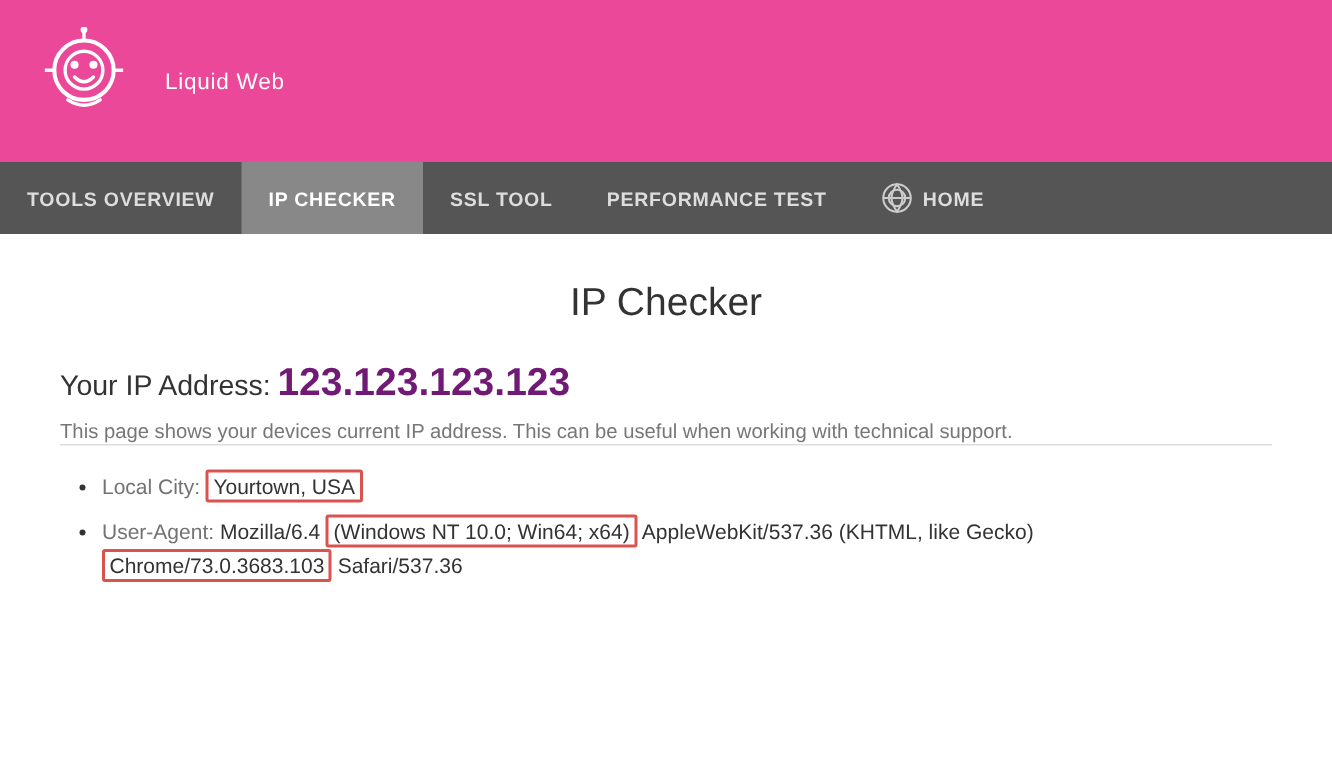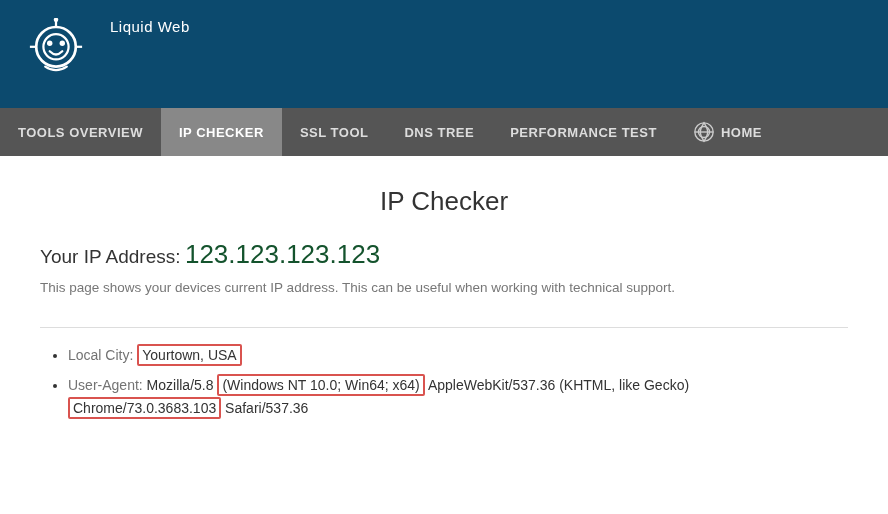--- a/index.html
+++ b/index.html
@@ -1,22 +1,23 @@
 <!DOCTYPE html>
 <html><head>
   <meta charset="utf-8">
   <style>
     * { margin: 0; padding: 0; box-sizing: border-box; }
     body { font-family: Arial, sans-serif; background: #fff; width: 888px; }
 
     
     .header {
-      background: #0c4a6e;
+      background: #ec4899;
       padding: 18px 20px 18px 20px;
       display: flex;
+      align-items: center;
       gap: 18px;
     }
     .logo-icon {
       width: 72px;
       height: 72px;
       flex-shrink: 0;
     }
     .header-text {}
     .header-brand {
       color: #fff;
@@ -80,27 +81,27 @@
     .ip-section {
       margin-bottom: 10px;
     }
     .ip-label {
       font-size: 19px;
       color: #333;
       font-weight: normal;
     }
     .ip-address {
       font-size: 26px;
-      color: #14532d;
-      font-weight: normal;
+      color: #701a75;
+      font-weight: bold;
     }
     .ip-description {
       font-size: 13.5px;
       color: #777;
-      margin-bottom: 32px;
+      margin-bottom: 1px;
     }
     .divider {
       border: none;
       border-top: 1px solid #ddd;
       margin-bottom: 16px;
     }
     .info-list {
       list-style: disc;
       padding-left: 28px;
     }
@@ -150,21 +151,20 @@
   </svg>
   <div class="header-text">
     <div class="header-brand">Liquid Web</div>
   </div>
 </div>
 
 <nav class="nav">
   <a class="nav-item">TOOLS OVERVIEW</a>
   <a class="nav-item active">IP CHECKER</a>
   <a class="nav-item">SSL TOOL</a>
-  <a class="nav-item">DNS TREE</a>
   <a class="nav-item">PERFORMANCE TEST</a>
   <a class="nav-item home">
     <svg class="nav-home-icon" viewBox="0 0 24 24" fill="none" xmlns="http://www.w3.org/2000/svg">
       <circle cx="12" cy="12" r="10" stroke="#ccc" stroke-width="1.5"></circle>
       <circle cx="12" cy="12" r="6" stroke="#ccc" stroke-width="1.5"></circle>
       <line x1="2" y1="12" x2="22" y2="12" stroke="#ccc" stroke-width="1.5"></line>
       <path d="M12 2 Q16 8 16 12 Q16 16 12 22 Q8 16 8 12 Q8 8 12 2Z" stroke="#ccc" stroke-width="1.5" fill="none"></path>
     </svg>
     <span>HOME</span>
   </a>
@@ -182,18 +182,18 @@
 
   <hr class="divider">
 
   <ul class="info-list">
     <li>
       <span class="info-label">Local City:</span>
       <span class="highlight-box">Yourtown, USA</span>
     </li>
     <li>
       <span class="info-label">User-Agent:</span>
-      <span class="ua-text">Mozilla/5.8 </span><span class="ua-text highlight-box">(Windows NT 10.0; Win64; x64)</span><span class="ua-text"> AppleWebKit/537.36 (KHTML, like Gecko)</span>
+      <span class="ua-text">Mozilla/6.4 </span><span class="ua-text highlight-box">(Windows NT 10.0; Win64; x64)</span><span class="ua-text"> AppleWebKit/537.36 (KHTML, like Gecko)</span>
       <br>
       <span class="ua-text highlight-box">Chrome/73.0.3683.103</span><span class="ua-text"> Safari/537.36</span>
     </li>
   </ul>
 </div>
 
 </body></html>

